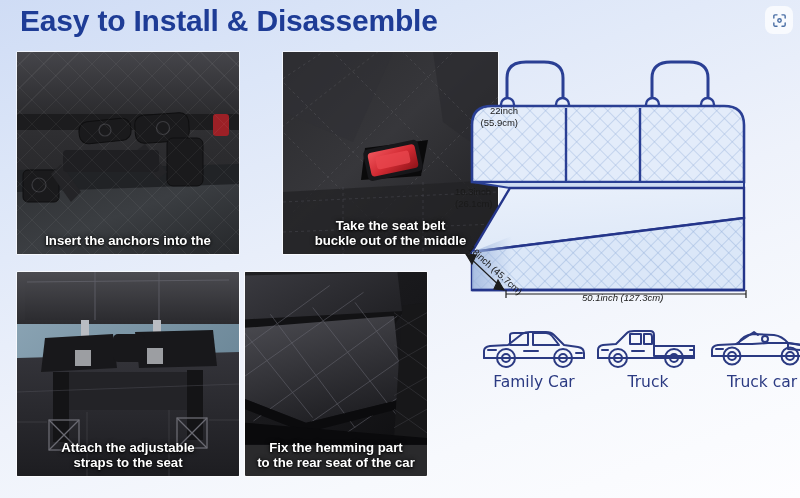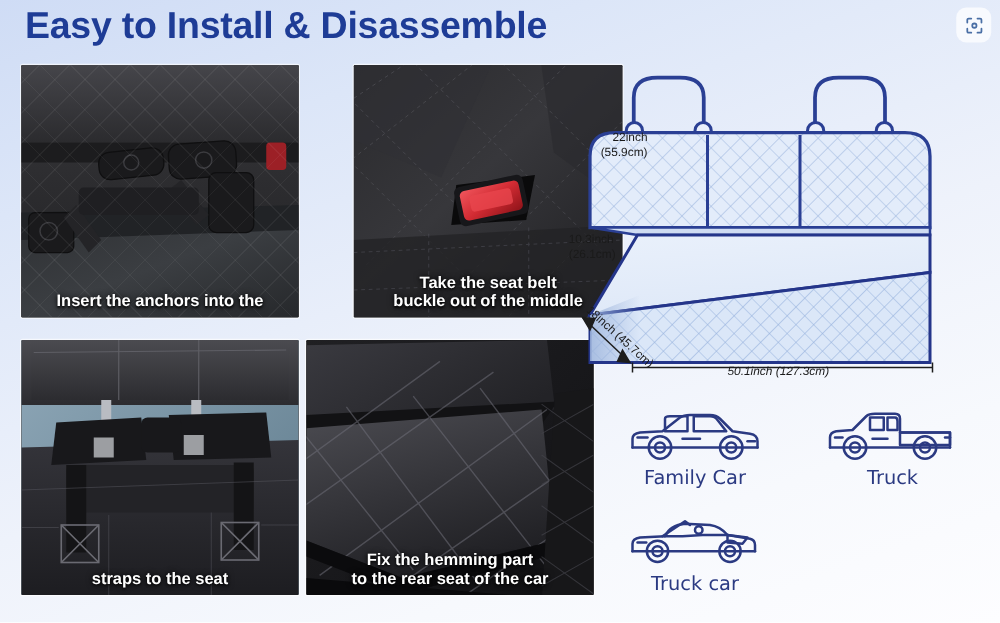--- a/index.html
+++ b/index.html
@@ -36,21 +36,21 @@
   .photo {
     position: absolute;
     border-radius: 1px;
     overflow: hidden;
     background: #2a2a2c;
     box-shadow: 0 0 0 1px rgba(255,255,255,0.65);
   }
   #photo-0 { left: 17px;  top: 52px;  width: 222px; height: 202px; }
   #photo-1 { left: 245px; top: 52px;  width: 215px; height: 202px; margin-left: 38px; }
   #photo-2 { left: 17px;  top: 272px; width: 222px; height: 204px; }
-  #photo-3 { left: 245px; top: 272px; width: 230px; height: 204px; }
+  #photo-3 { left: 245px; top: 272px; width: 182px; height: 204px; }
 
   .photo-art { position: absolute; inset: 0; }
 
   .caption {
     position: absolute; left: 0; right: 0; bottom: 5px;
     text-align: center;
     color: #ffffff;
     font-size: 13.2px; font-weight: bold;
     line-height: 1.18;
     text-shadow: 0 1px 2px rgba(0,0,0,0.95), 0 0 5px rgba(0,0,0,0.85);
@@ -77,21 +77,21 @@
   #dim-height  { left: 472px; top: 105px; width: 46px; text-align: right; }
   #dim-skirt   { left: 455px; top: 186px; width: 46px; text-align: left; }
   #dim-depth   { left: 474px; top: 243px; transform: rotate(42deg); transform-origin: left top; }
   #dim-width   { left: 582px; top: 292px; font-style: italic; }
 
   
   #vehicles {
     position: absolute; left: 480px; top: 326px;
     width: 310px; height: 168px;
     display: grid;
-    grid-template-columns: 1fr 1fr;
+    grid-template-columns: 1fr 1fr 1fr;
     grid-template-rows: 1fr 1fr;
     column-gap: 6px; row-gap: 2px;
   }
   .vehicle { display: flex; flex-direction: column; align-items: center; justify-content: flex-start; }
   .vehicle-label {
     margin-top: 1px;
     font-size: 15.5px;
     color: #2b3a82;
     font-family: "DejaVu Sans", sans-serif;
     white-space: nowrap;
@@ -266,20 +266,21 @@
       </g>
       <g stroke="#56565e" stroke-width="0.7" opacity="0.6" fill="none">
         <path d="M0 120 L222 112"></path>
           <path d="M0 150 L30 150"></path>
           <path d="M192 148 L222 148"></path>
         <path d="M70 140 L70 204"></path>
           <path d="M152 138 L152 204"></path>
       </g>
     </svg>
     <div class="caption">
+      <div>Attach the adjustable</div>
       <div>straps to the seat</div>
     </div>
   </div>
 
   <div class="photo" id="photo-3">
     <svg class="photo-art" viewBox="0 0 215 204" preserveAspectRatio="none">
       <defs>
         <linearGradient id="p4bg" x1="0" y1="0" x2="1" y2="1">
           <stop offset="0" stop-color="#202023"></stop>
             <stop offset="0.6" stop-color="#17171a"></stop>

